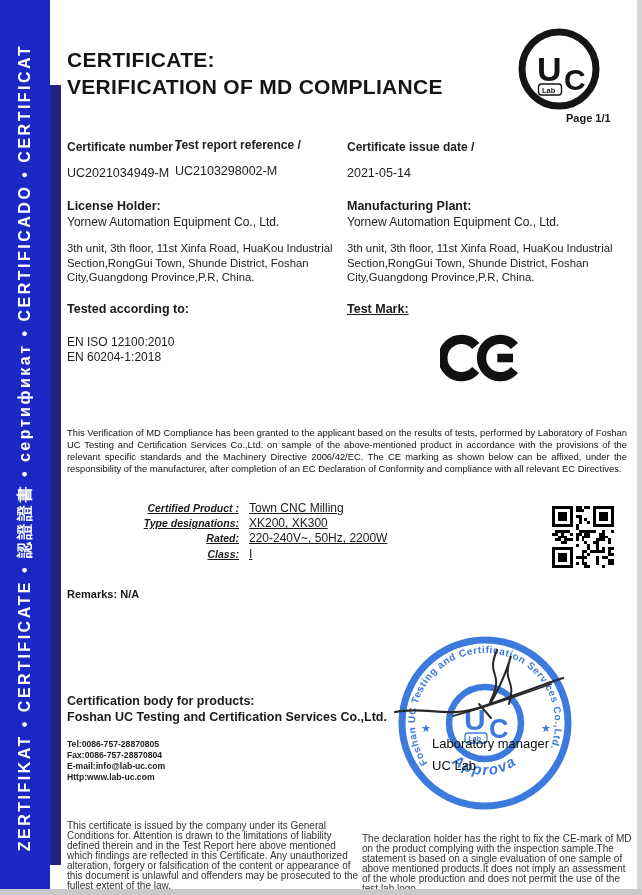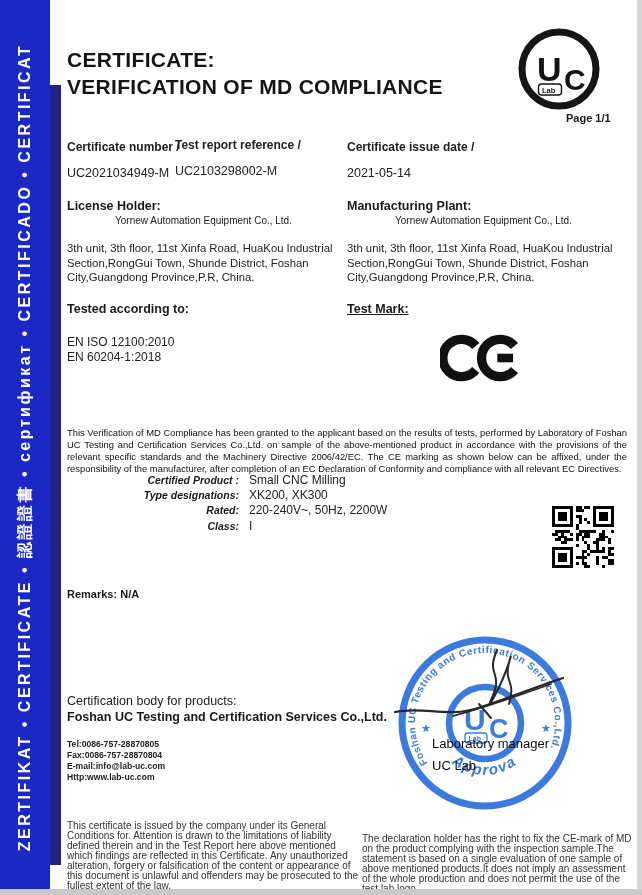--- a/index.html
+++ b/index.html
@@ -25,34 +25,34 @@
   
   .title { left:67px; top:46px; font-size:21px; font-weight:bold; line-height:27px; letter-spacing:0.3px; color:#151515; }
   .page-num { left:566px; top:112px; font-size:11px; font-weight:bold; }
 
   
   .lbl { font-size:12px; font-weight:bold; color:#222; }
   .val { font-size:12.5px; color:#222; }
   .c1 { left:67px; } .c2 { left:175px; } .c3 { left:347px; }
 
   .heading { font-size:12.5px; font-weight:bold; color:#1a1a1a; }
-  .company { font-size:10px; color:#222;margin-left:48px; }
+  .company { font-size:12px; color:#222; }
   .address { font-size:11.3px; line-height:14.5px; width:278px; color:#222; }
 
   .standard { font-size:12px; line-height:15px; color:#222; }
 
   .declaration { left:67px; top:427px; width:560px; font-size:9.4px; line-height:11.9px; color:#111; text-align:justify; }
 
-  .spec { left:67px; top:473px; }
+  .spec { left:67px; top:501px;text-decoration:underline; }
   .spec-row { display:flex; align-items:baseline; height:15.2px; }
   .spec-label { width:172px; margin-right:10px; text-align:right; font-style:italic; font-weight:bold; font-size:10.5px; color:#1a1a1a; }
   .spec-value { font-size:12px; color:#222; }
   .remarks { left:67px; top:588px; font-size:11px; font-weight:bold; }
 
-  .cert-body-1 { left:67px; top:694px; font-size:12.5px; font-weight:normal; }
+  .cert-body-1 { left:67px; top:694px; font-size:12.5px; font-weight:bold; }
   .cert-body-2 { left:67px; top:710px; font-size:12.5px; font-weight:bold; }
   .contact { font-size:8.6px; font-weight:bold; line-height:11px; color:#222; }
 
   .signer { left:432px; top:733px; font-size:13px; line-height:21.5px; color:#0d0d0d; }
 
   .footer { font-size:10px; line-height:10px; color:#333; }
   .footer-left { left:67px; top:821px; width:292px; }
   .footer-right { left:362px; top:834px; width:272px; }
   .form-code { left:67px; top:875px; font-size:7.5px; font-weight:bold; color:#666; letter-spacing:0.3px;margin-top:32px; }
 
@@ -111,21 +111,21 @@
     <path d="M49.9,15.3 A26,26 0 1 0 49.9,48.7" fill="none" stroke="#111" stroke-width="13"></path>
     <path d="M103.9,15.3 A26,26 0 1 0 103.9,48.7" fill="none" stroke="#111" stroke-width="13"></path>
     <path d="M80,32 H102" fill="none" stroke="#111" stroke-width="12"></path>
   </svg>
 
   <div class="abs declaration">This Verification of MD Compliance has been granted to the applicant based on the results of tests, performed by Laboratory of Foshan UC Testing and Certification Services Co.,Ltd. on sample of the above-mentioned product in accordance with the provisions of the relevant specific standards and the Machinery Directive 2006/42/EC. The CE marking as shown below can be affixed, under the responsibility of the manufacturer, after completion of an EC Declaration of Conformity and compliance with all relevant EC Directives.</div>
 
   <div class="abs spec">
     <div class="spec-row">
       <span class="spec-label">Certified Product :</span>
-      <span class="spec-value">Small CNC Milling</span>
+      <span class="spec-value">Town CNC Milling</span>
     </div>
     <div class="spec-row">
       <span class="spec-label">Type designations:</span>
       <span class="spec-value">XK200, XK300</span>
     </div>
     <div class="spec-row">
       <span class="spec-label">Rated:</span>
       <span class="spec-value">220-240V~, 50Hz, 2200W</span>
     </div>
     <div class="spec-row">

